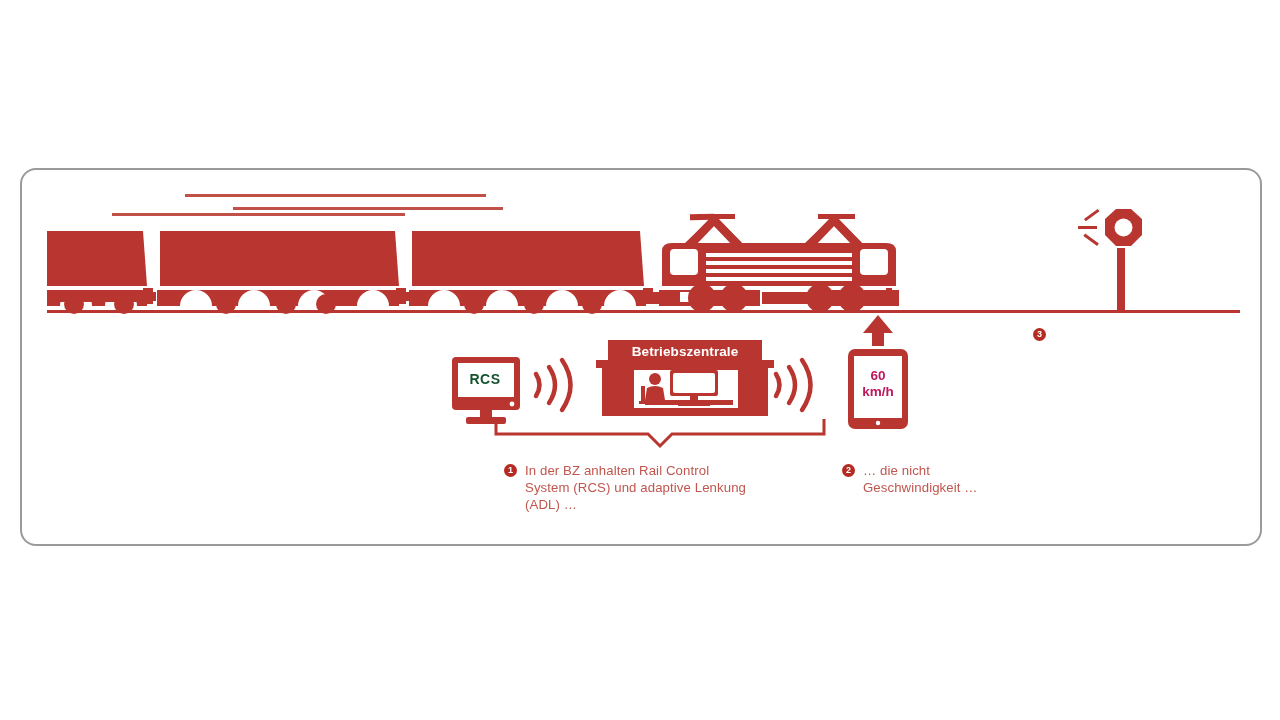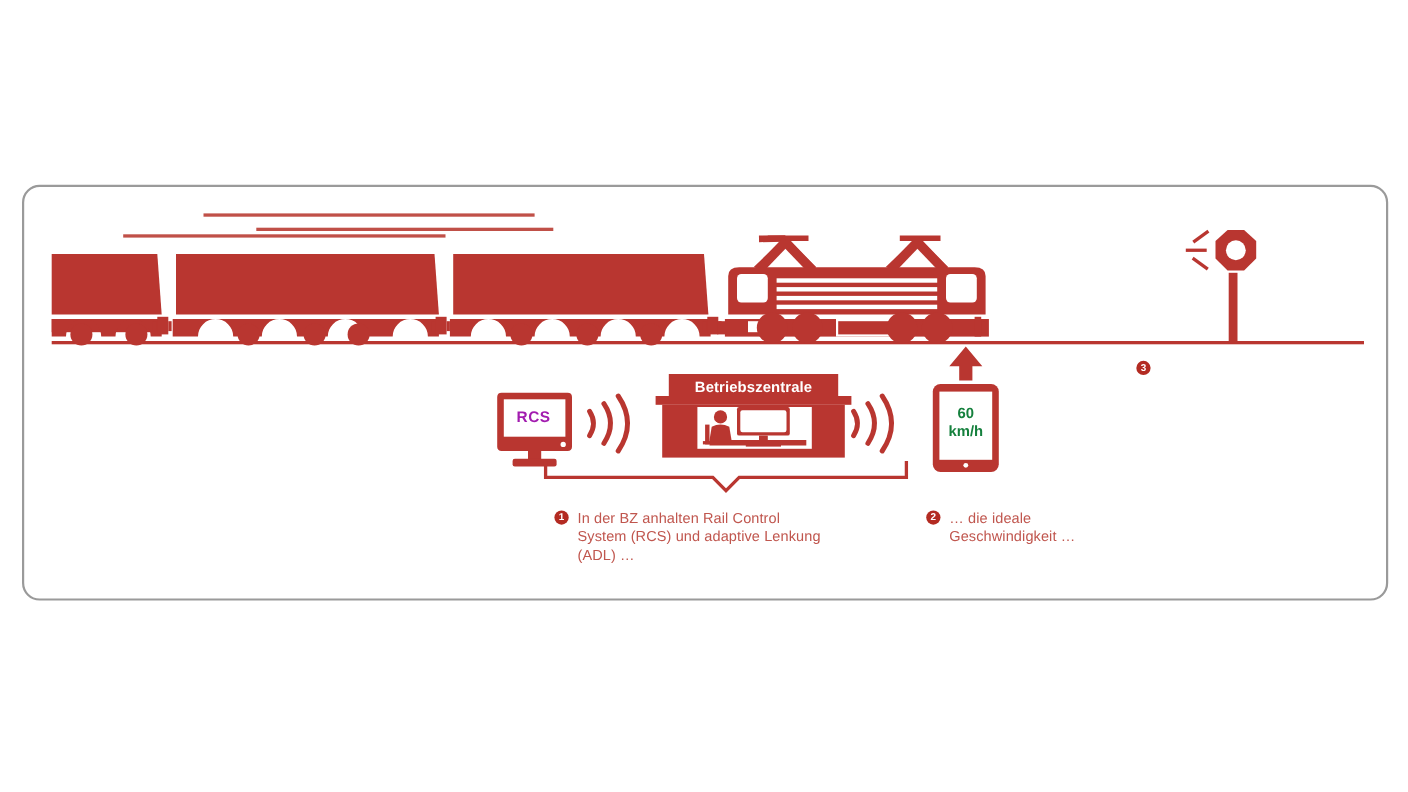--- a/index.html
+++ b/index.html
@@ -77,33 +77,33 @@
 
   
   .overlay-label {
     position: absolute;
     font-family: "Liberation Sans", sans-serif;
     font-weight: bold;
     text-align: center;
   }
   #label-rcs {
     left: 459px; top: 371px; width: 52px;
-    font-size: 14px; color: #a21caf; letter-spacing: 0.4px;
+    font-size: 14px; color: #14532d; letter-spacing: 0.4px;
   }
   #label-bz {
     left: 614px; top: 344px; width: 142px;
     font-size: 13.5px; color: #ffffff; letter-spacing: 0.1px;
   }
   #label-adl {
     left: 675px; top: 374px; width: 38px;
     font-size: 11.5px; color: #ffffff; letter-spacing: 0.3px;
   }
   #label-speed {
     left: 851px; top: 368px; width: 54px;
-    font-size: 13.5px; color: #15803d; line-height: 16px;
+    font-size: 13.5px; color: #be185d; line-height: 16px;
   }
 </style>
 </head>
 <body>
 
 <div id="stage">
 
   <div id="frame"></div>
 
   <svg id="art" viewBox="0 0 1280 720">
@@ -295,21 +295,21 @@
 
   <div class="caption" id="caption-1">
     <span class="badge">1</span>
     <span class="caption-text">In der BZ anhalten Rail Control
 System (RCS) und adaptive Lenkung
 (ADL) …</span>
   </div>
 
   <div class="caption" id="caption-2">
     <span class="badge">2</span>
-    <span class="caption-text">… die ideale
+    <span class="caption-text">… die nicht
 Geschwindigkeit …</span>
   </div>
 
   <div class="caption" id="caption-3">
     <span class="badge">3</span>
   </div>
 
 </div>
 
 </body></html>

